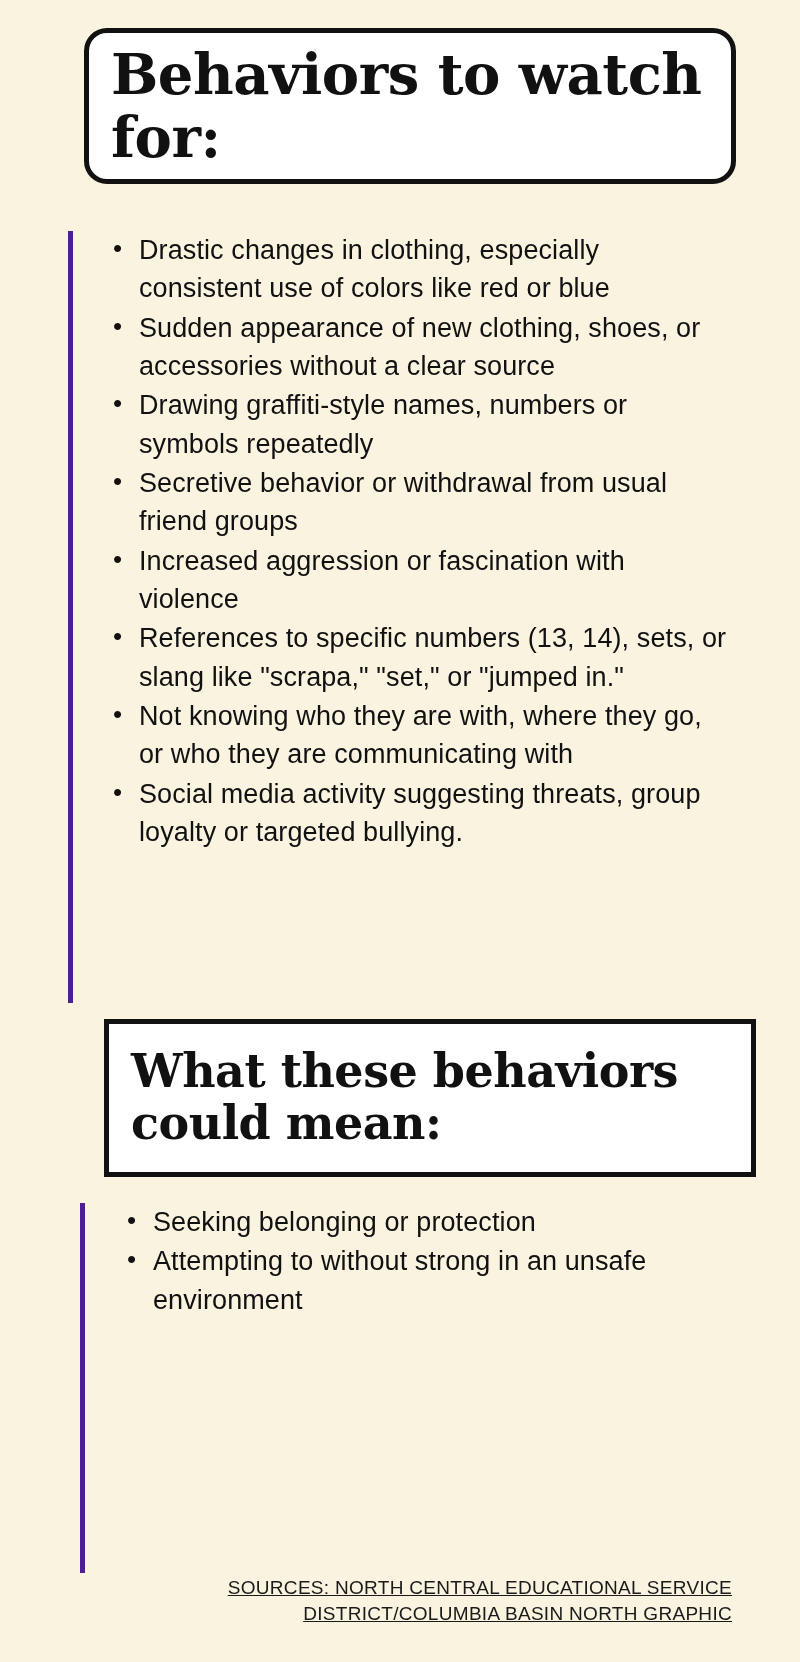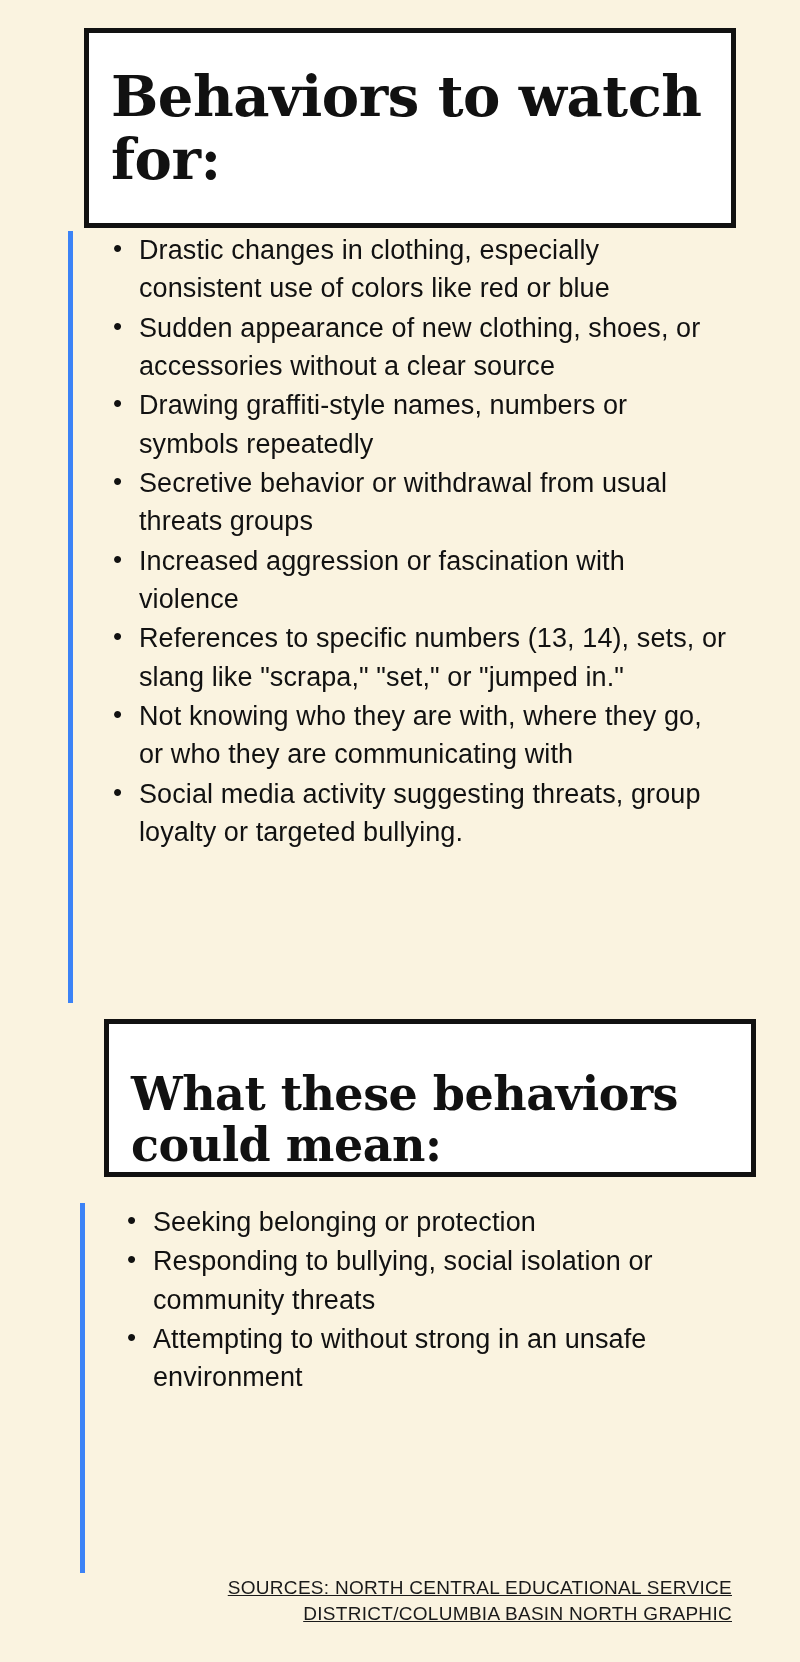--- a/index.html
+++ b/index.html
@@ -35,43 +35,43 @@
     font-weight: bold;
     color: #111111;
     line-height: 1.12;
     letter-spacing: -0.5px;
   }
 
   #heading-one {
     left: 84px;
     top: 28px;
     width: 652px;
-    height: 200px;
+    height: 156px;
     padding: 0 0 0 22px;
+    border-radius: 23px;
   }
   #heading-one .heading-text {
     font-size: 56px;
   }
 
   #heading-two {
     left: 104px;
     top: 1019px;
     width: 652px;
     height: 158px;
     padding: 0 0 0 22px;
-    align-items: flex-end;
   }
   #heading-two .heading-text {
     font-size: 46px;
   }
 
   
   .list-block {
     position: absolute;
-    border-left: 5px solid #3b82f6;
+    border-left: 5px solid #4c1d95;
     box-sizing: border-box;
   }
   #list-one {
     left: 68px;
     top: 231px;
     width: 660px;
     height: 772px;
     padding-left: 34px;
   }
   #list-two {
@@ -131,36 +131,35 @@
 
   <div class="heading-box" id="heading-one">
     <div class="heading-text">Behaviors to watch for:</div>
   </div>
 
   <div class="list-block" id="list-one">
     <ul class="bullets">
       <li>Drastic changes in clothing, especially consistent use of colors like red or blue</li>
       <li>Sudden appearance of new clothing, shoes, or accessories without a clear source</li>
       <li>Drawing graffiti-style names, numbers or symbols repeatedly</li>
-      <li>Secretive behavior or withdrawal from usual threats groups</li>
+      <li>Secretive behavior or withdrawal from usual friend groups</li>
       <li>Increased aggression or fascination with violence</li>
       <li>References to specific numbers (13, 14), sets, or slang like "scrapa," "set," or "jumped in."</li>
       <li>Not knowing who they are with, where they go, or who they are communicating with</li>
       <li>Social media activity suggesting threats, group loyalty or targeted bullying.</li>
     </ul>
   </div>
 
   <div class="heading-box" id="heading-two">
     <div class="heading-text">What these behaviors could mean:</div>
   </div>
 
   <div class="list-block" id="list-two">
     <ul class="bullets">
       <li>Seeking belonging or protection</li>
-      <li>Responding to bullying, social isolation or community threats</li>
       <li>Attempting to without strong in an unsafe environment</li>
     </ul>
   </div>
 
   <div id="sources">
     <div class="src-line">SOURCES: NORTH CENTRAL EDUCATIONAL SERVICE</div>
     <div class="src-line">DISTRICT/COLUMBIA BASIN NORTH GRAPHIC</div>
   </div>
 
 </div>

